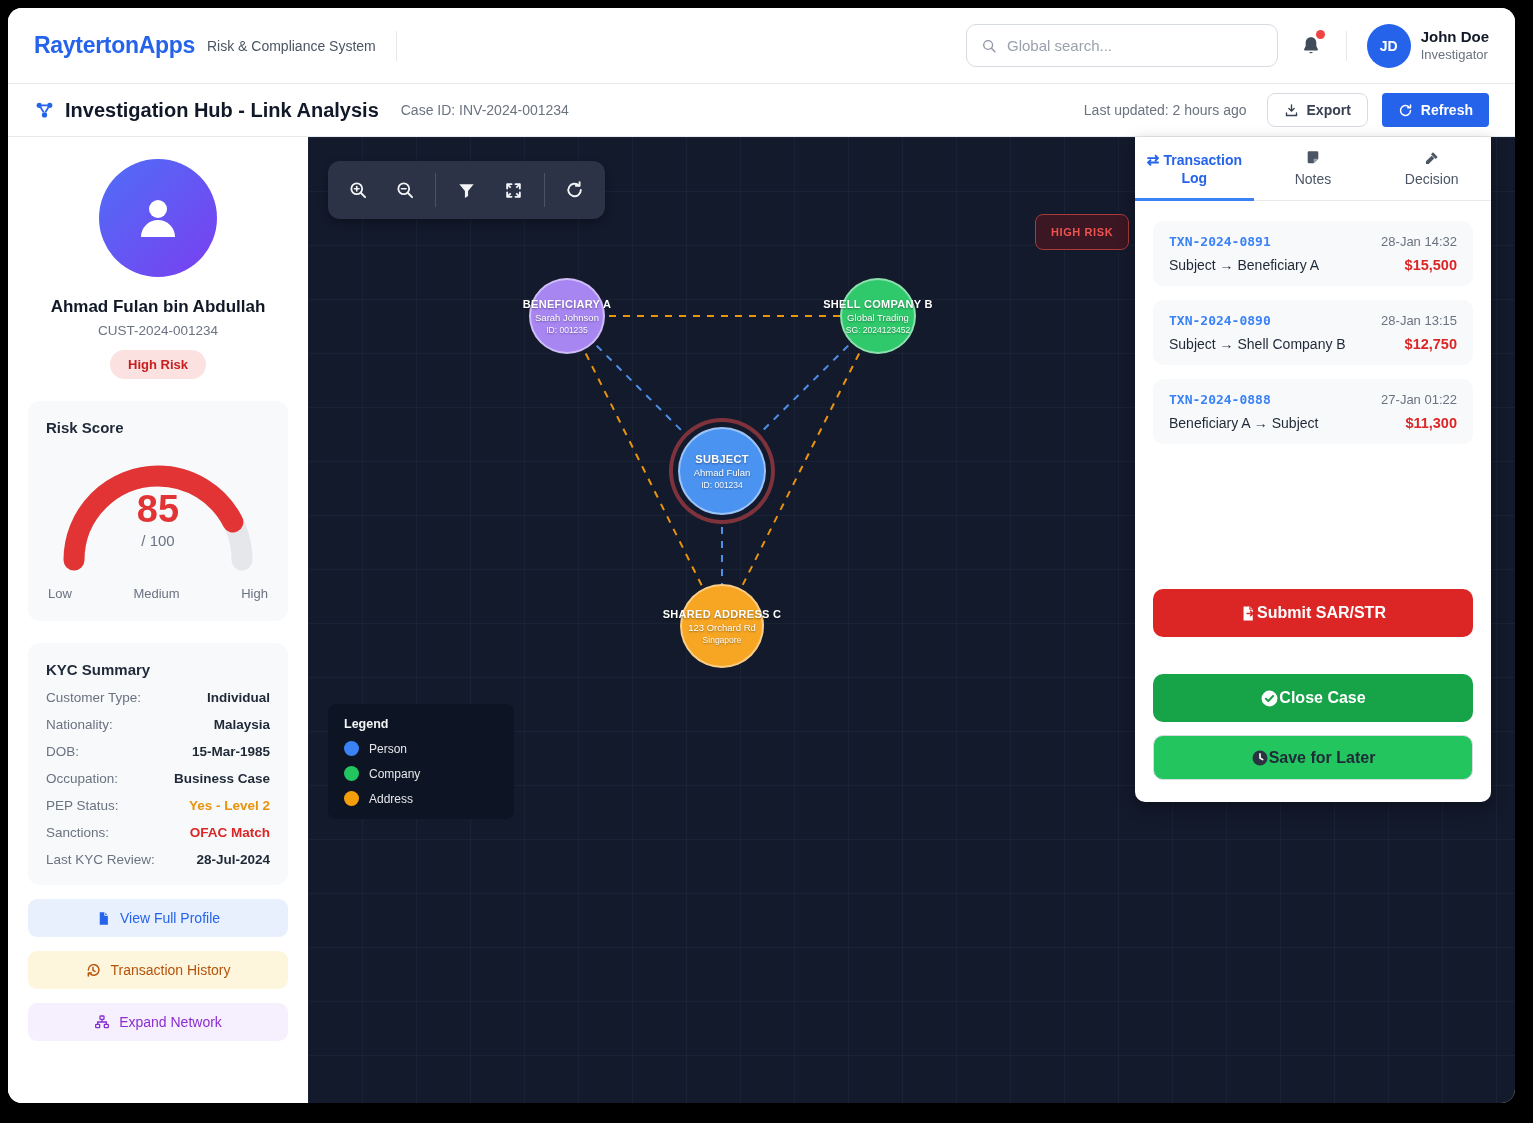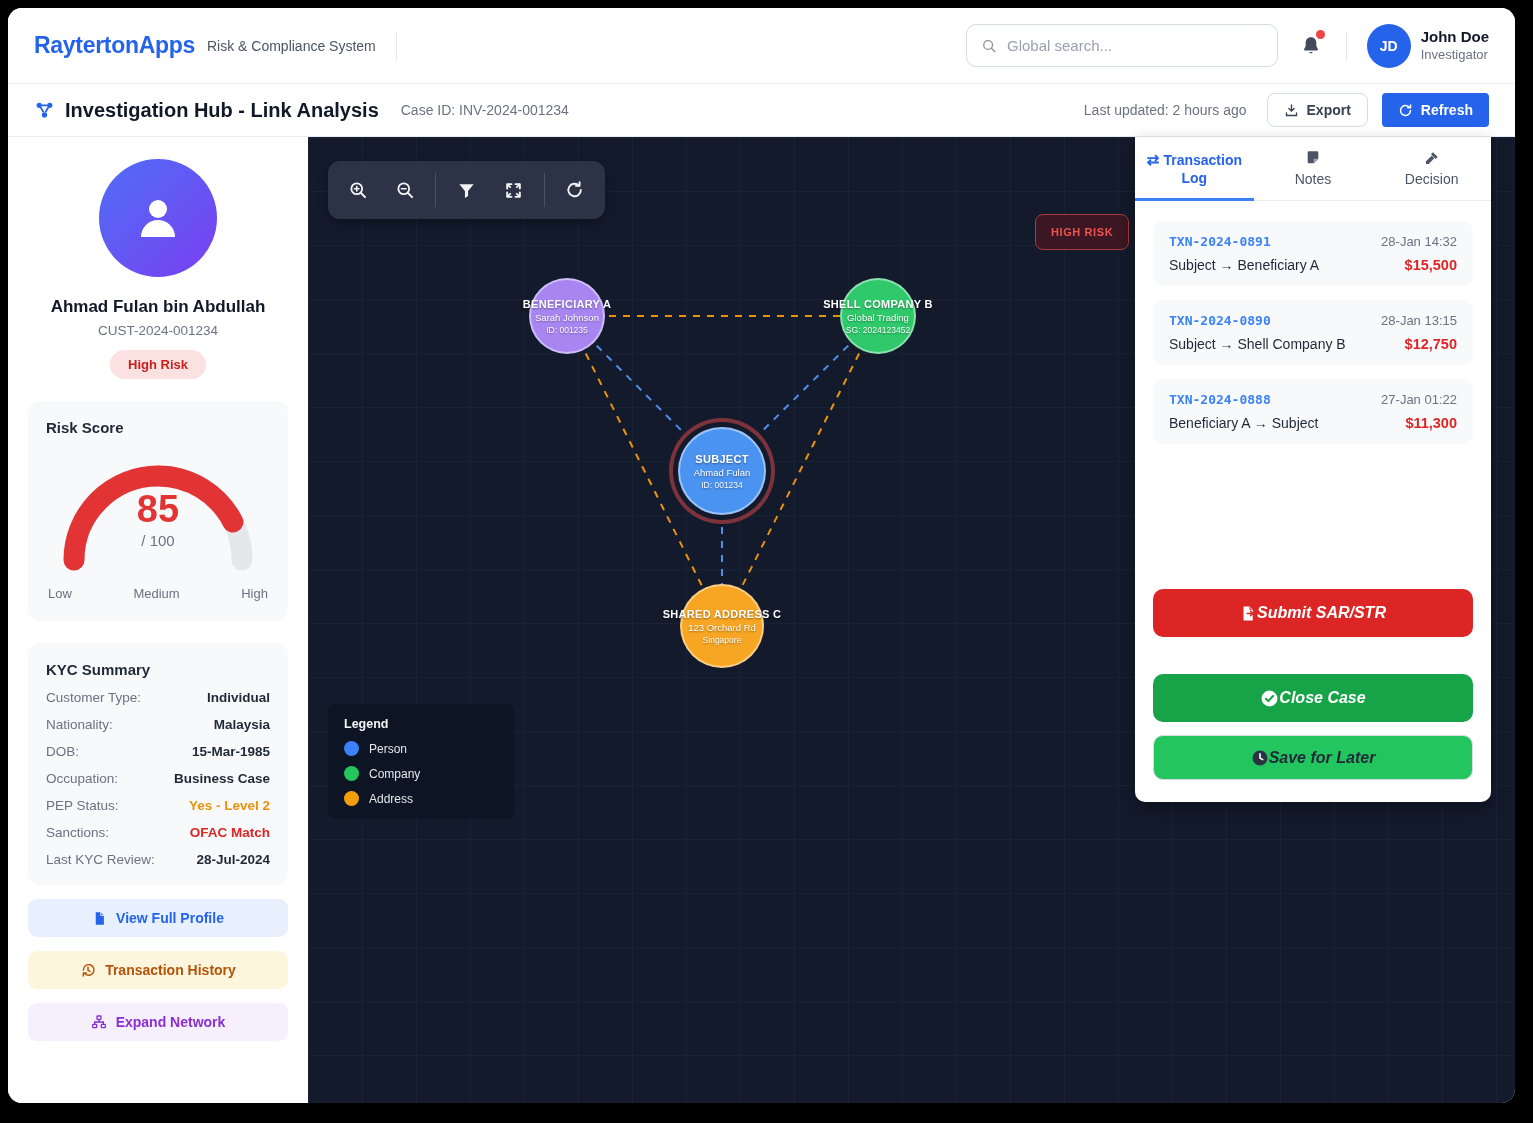--- a/index.html
+++ b/index.html
@@ -45,21 +45,21 @@
   .gauge-wrap { position:relative; width:212px; height:118px; margin:18px auto 4px; }
   .gauge-score { position:absolute; top:36px; left:0; width:100%; text-align:center; font-size:38px; font-weight:bold; color:#e23434; line-height:1; }
   .gauge-max { position:absolute; top:78px; left:0; width:100%; text-align:center; font-size:15px; color:#6b7280; }
   .gauge-labels { display:flex; justify-content:space-between; font-size:13px; color:#6b7280; padding:10px 2px 2px; }
   .kyc-rows { margin-top:10px; }
   .kyc-row { display:flex; justify-content:space-between; align-items:baseline; margin-top:12px; font-size:13.5px; }
   .kyc-label { color:#6b7280; }
   .kyc-value { color:#1f2937; font-weight:bold; text-align:right; }
   .kyc-value.val-orange { color:#e8930c; }
   .kyc-value.val-red { color:#dc2626; }
-  .side-btn { width:100%; display:flex; align-items:center; justify-content:center; gap:9px; height:38px; border:none; border-radius:9px; font-size:14px; font-weight:bold; cursor:pointer; margin-top:14px; font-family:"Liberation Sans",sans-serif; }
+  .side-btn { width:100%; display:flex; align-items:center; justify-content:center; gap:9px; height:38px; border:none; border-radius:9px; font-size:14px; font-weight:normal; cursor:pointer; margin-top:14px; font-family:"Liberation Sans",sans-serif; }
   .side-btn.blue { background:#e8f0fe; color:#2563eb; }
   .side-btn.amber { background:#fdf5dc; color:#b45309; }
   .side-btn.purple { background:#f6effd; color:#8b2fd0; }
 
   
   .canvas { position:relative; flex:1; background:#131a2c; overflow:hidden;
     background-image:linear-gradient(rgba(140,155,190,0.055) 1px, transparent 1px),
                      linear-gradient(90deg, rgba(140,155,190,0.055) 1px, transparent 1px);
     background-size:54px 54px; }
   .edges { position:absolute; left:0; top:0; }
@@ -94,21 +94,21 @@
   .tab-icon { font-size:15px; line-height:1; }
   .txn-list { padding:20px 18px 0; display:flex; flex-direction:column; gap:14px; }
   .txn-card { background:#f7f9fb; border-radius:10px; padding:13px 16px; cursor:pointer; }
   .txn-top { display:flex; justify-content:space-between; align-items:baseline; }
   .txn-id { font-family:"DejaVu Sans Mono", monospace; font-size:13px; color:#3b82f6; font-weight:bold; }
   .txn-time { font-size:13px; color:#6b7280; }
   .txn-bottom { display:flex; justify-content:space-between; align-items:baseline; margin-top:8px; }
   .txn-flow { font-size:14px; color:#1f2937; }
   .txn-amount { font-size:14.5px; font-weight:bold; color:#dc2626; }
   .panel-actions { margin-top:auto; padding:0 18px 22px; display:flex; flex-direction:column; gap:13px; }
-  .action-btn { height:48px; border-radius:10px; border:none; font-size:16px; font-weight:bold; display:flex; align-items:center; justify-content:center; gap:0; cursor:pointer; font-family:"Liberation Sans",sans-serif;font-style:italic; }
+  .action-btn { height:48px; border-radius:10px; border:none; font-size:16px; font-weight:bold; display:flex; align-items:center; justify-content:center; gap:0; cursor:pointer; font-family:"Liberation Sans",sans-serif; }
   .action-btn.red { background:#dc2626; color:#fff; }
   .action-btn.green { background:#17a348; color:#fff;margin-top:24px; }
   .action-btn.ghost { background:#22c55e; color:#1f2937; border:1px solid #d6dae1; height:45px; font-weight:600; }
 
   svg.ic { display:block; }
 </style>
 </head>
 <body>
 
 <div class="app">

